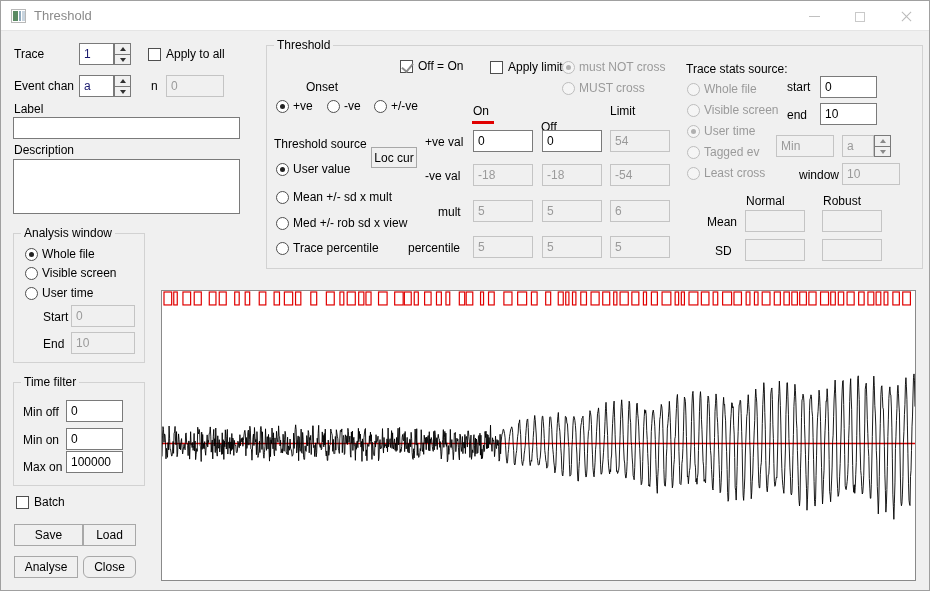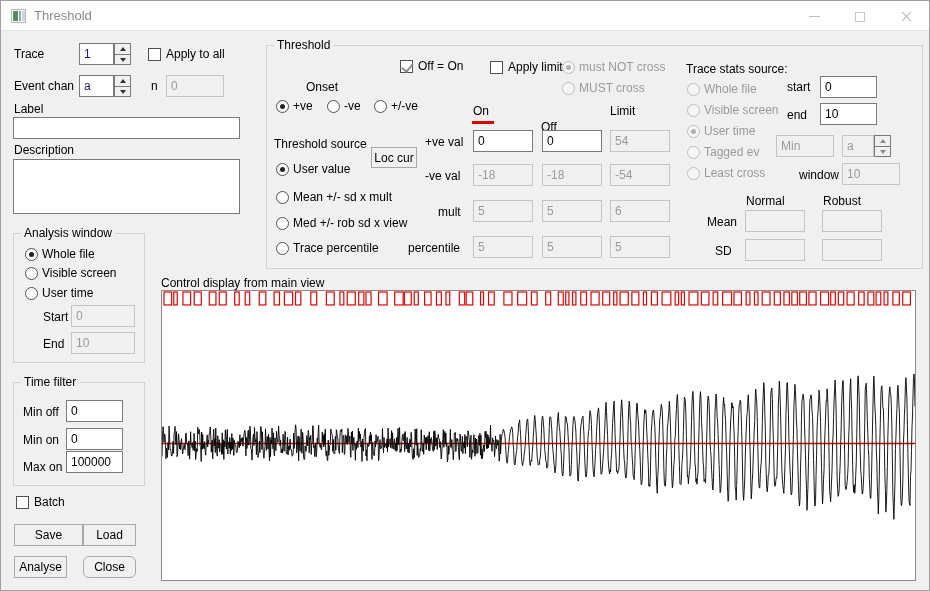--- a/index.html
+++ b/index.html
@@ -197,21 +197,21 @@
   <div class="lbl" style="left:22px;top:459px;">Max on</div>
   <div class="tbox" style="left:65px;top:450px;width:57px;height:22px;">100000</div>
 
   <div class="cbox" style="left:15px;top:495px;">
     <div class="box"></div>
     <div class="ctext">Batch</div>
   </div>
 
   <div class="btn" style="left:13px;top:523px;width:69px;height:22px;">Save</div>
   <div class="btn" style="left:82px;top:523px;width:53px;height:22px;">Load</div>
-  <div class="btn" style="left:13px;top:555px;width:53px;height:22px;">Analyse</div>
+  <div class="btn" style="left:13px;top:555px;width:64px;height:22px;">Analyse</div>
   <div class="btn" style="left:82px;top:555px;width:53px;height:22px;border-radius:6px;">Close</div>
 
   <div class="group" style="left:265px;top:44px;width:657px;height:224px;">
     <div class="gtitle">Threshold</div>
   </div>
 
   <div class="cbox" style="left:399px;top:59px;">
     <div class="box checked"></div>
     <div class="ctext">Off = On</div>
   </div>
@@ -332,21 +332,20 @@
   <div class="lbl" style="left:745px;top:193px;">Normal</div>
   <div class="lbl" style="left:822px;top:193px;">Robust</div>
   <div class="lbl" style="left:706px;top:214px;">Mean</div>
   <div class="tbox empty" style="left:744px;top:209px;width:60px;height:22px;"></div>
   <div class="tbox empty" style="left:821px;top:209px;width:60px;height:22px;"></div>
   <div class="lbl" style="left:714px;top:243px;">SD</div>
   <div class="tbox empty" style="left:744px;top:238px;width:60px;height:22px;"></div>
   <div class="tbox empty" style="left:821px;top:238px;width:60px;height:22px;"></div>
 
   <div class="chartwrap" style="left:160px;top:275px;width:755px;height:305px;">
-    <div class="chart-label">Control display from main view</div>
     <div class="chart-box">
       <svg viewBox="0 0 755 290" preserveAspectRatio="none">
         <g id="events" fill="none" stroke="#e00000" stroke-width="1.2">
             <rect x="2.0" y="1" width="7.7" height="13"></rect>
             <rect x="11.8" y="1" width="3.5" height="13"></rect>
             <rect x="21.0" y="1" width="7.7" height="13"></rect>
             <rect x="32.3" y="1" width="7.1" height="13"></rect>
             <rect x="47.4" y="1" width="6.7" height="13"></rect>
             <rect x="57.4" y="1" width="7.0" height="13"></rect>
             <rect x="72.9" y="1" width="4.5" height="13"></rect>

